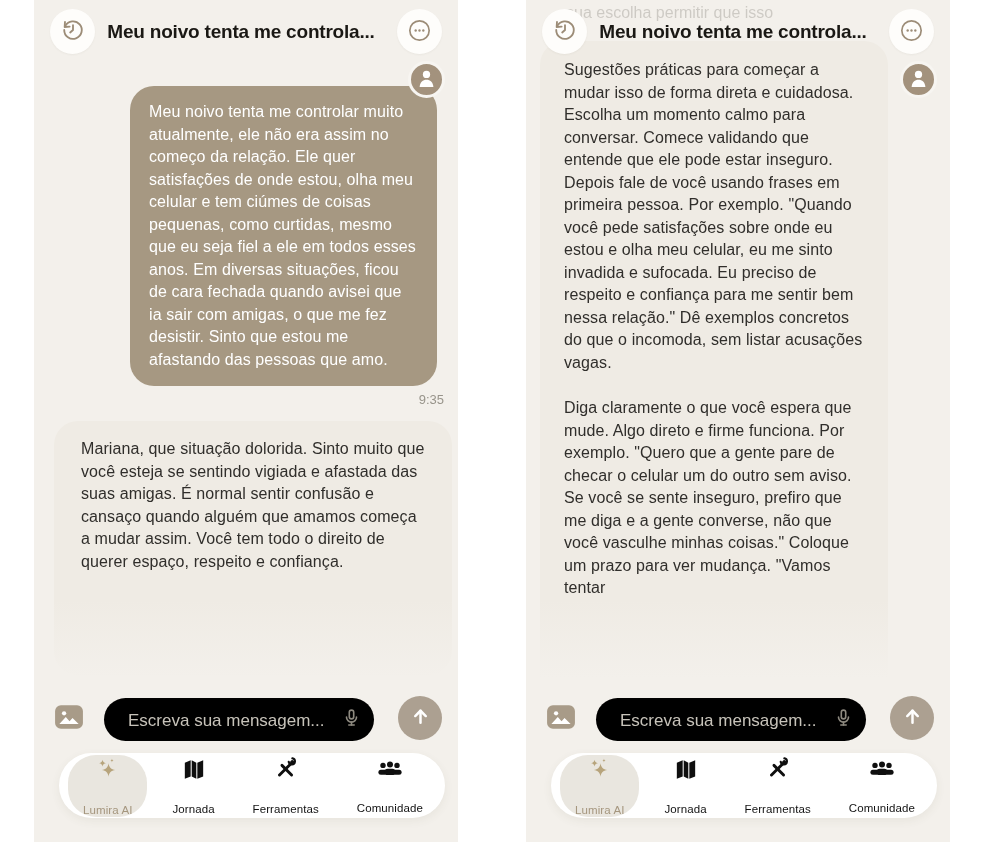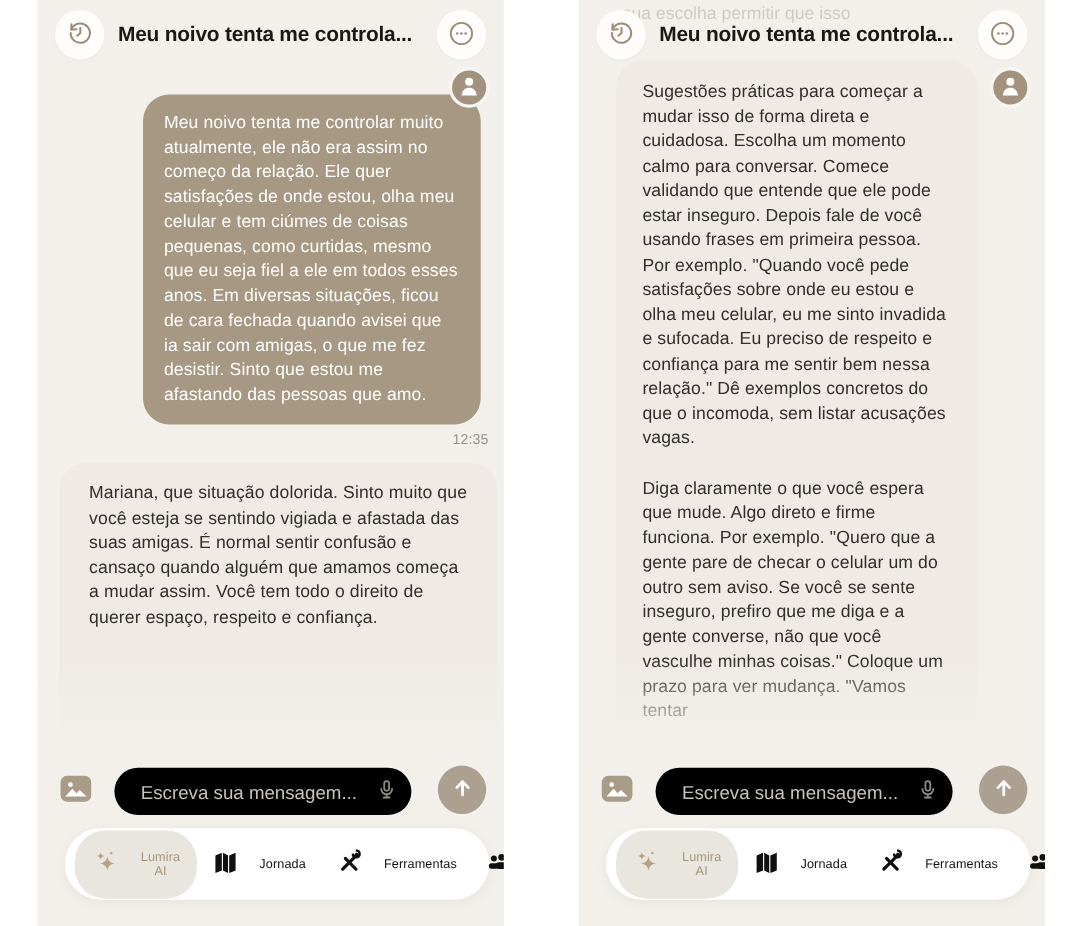--- a/index.html
+++ b/index.html
@@ -21,21 +21,21 @@
               white-space:nowrap;overflow:hidden;}
 
   
   .avatar{position:absolute;top:61px;right:13px;width:37px;height:37px;border-radius:50%;
           background:#A3927D;border:3px solid #F7F5F1;z-index:6;display:flex;align-items:center;
           justify-content:center;overflow:hidden;box-sizing:border-box;}
 
   
   .msg-col{position:absolute;left:0;right:0;display:flex;flex-direction:column;z-index:1;}
   #phone-left .msg-col{top:86px;}
-  #phone-right .msg-col{top:55px;padding-left:20px;}
+  #phone-right .msg-col{top:41px;}
 
   .user-bubble{margin:0 21px 0 96px;background:#A69882;border-radius:24px;padding:15px 19px;
                color:#FFFFFF;font-size:16px;line-height:22.5px;letter-spacing:.1px;}
   .timestamp{align-self:flex-end;margin:6px 14px 0 0;font-size:13px;color:#98948B;}
   .ai-bubble{margin:14px 6px 0 20px;background:#EFEBE4;border-radius:24px;padding:17px 27px;
              color:#302E2B;font-size:16px;line-height:22.5px;letter-spacing:.1px;min-height:220px;}
   #phone-right .ai-bubble{margin:0 62px 0 14px;min-height:660px;box-sizing:border-box;padding:18px 24px;}
   .ai-para + .ai-para{margin-top:23px;}
 
   .scrolled-fragment{position:absolute;top:2px;left:40px;right:40px;font-size:16px;line-height:22px;
@@ -55,21 +55,21 @@
   .input-wrap input::placeholder{color:#C7C3BA;}
   .mic-btn{position:absolute;right:10px;top:9px;width:26px;height:26px;background:none;border:none;padding:0;
            cursor:pointer;display:flex;align-items:center;justify-content:center;}
   .send-btn{position:absolute;right:16px;top:2px;width:44px;height:44px;border-radius:50%;background:#ACA091;
             border:none;cursor:pointer;display:flex;align-items:center;justify-content:center;padding:0;}
 
   
   .navbar{position:absolute;left:25px;right:13px;top:753px;height:65px;background:#FFFFFF;border-radius:33px;
           display:flex;align-items:center;justify-content:space-between;padding:0 9px;box-sizing:border-box;
           box-shadow:0 3px 10px rgba(90,78,62,.07);z-index:5;}
-  .nav-item{display:flex;align-items:center;justify-content:center;gap:18px;
+  .nav-item{display:flex;flex-direction:column;align-items:center;justify-content:center;gap:18px;
             height:62px;padding:0 13px;border-radius:28px;background:transparent;border:none;cursor:pointer;
             font-family:inherit;}
   .nav-item.active{background:#E9E6DF;padding:0 15px;}
   .nav-label{font-size:11.5px;color:#121212;letter-spacing:.1px;}
   .nav-item.active .nav-label{color:#A5967E;}
 </style>
 </head>
 <body>
 
 <div class="canvas">
@@ -105,21 +105,21 @@
           <circle cx="12" cy="9" r="3.5"></circle>
           <path d="M5.4 21 C5.8 16.2 8.5 14.1 12 14.1 C15.5 14.1 18.2 16.2 18.6 21 Z"></path>
         </svg>
       </span>
     </div>
 
     <div class="msg-col">
       <div class="user-bubble">
         <span>Meu noivo tenta me controlar muito atualmente, ele não era assim no começo da relação. Ele quer satisfações de onde estou, olha meu celular e tem ciúmes de coisas pequenas, como curtidas, mesmo que eu seja fiel a ele em todos esses anos. Em diversas situações, ficou de cara fechada quando avisei que ia sair com amigas, o que me fez desistir. Sinto que estou me afastando das pessoas que amo.</span>
       </div>
-      <div class="timestamp">12:35</div>
+      <div class="timestamp">9:35</div>
       <div class="ai-bubble">
         <span>Mariana, que situação dolorida. Sinto muito que você esteja se sentindo vigiada e afastada das suas amigas. É normal sentir confusão e cansaço quando alguém que amamos começa a mudar assim. Você tem todo o direito de querer espaço, respeito e confiança.</span>
       </div>
     </div>
 
     <div class="bottom-fade"></div>
     <div class="bottom-solid"></div>
 
     <div class="composer">
       <button class="photo-btn">

